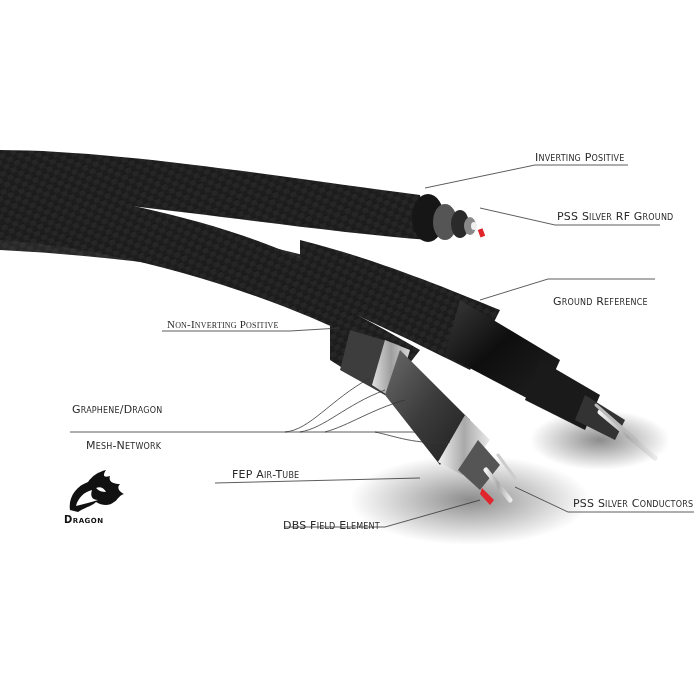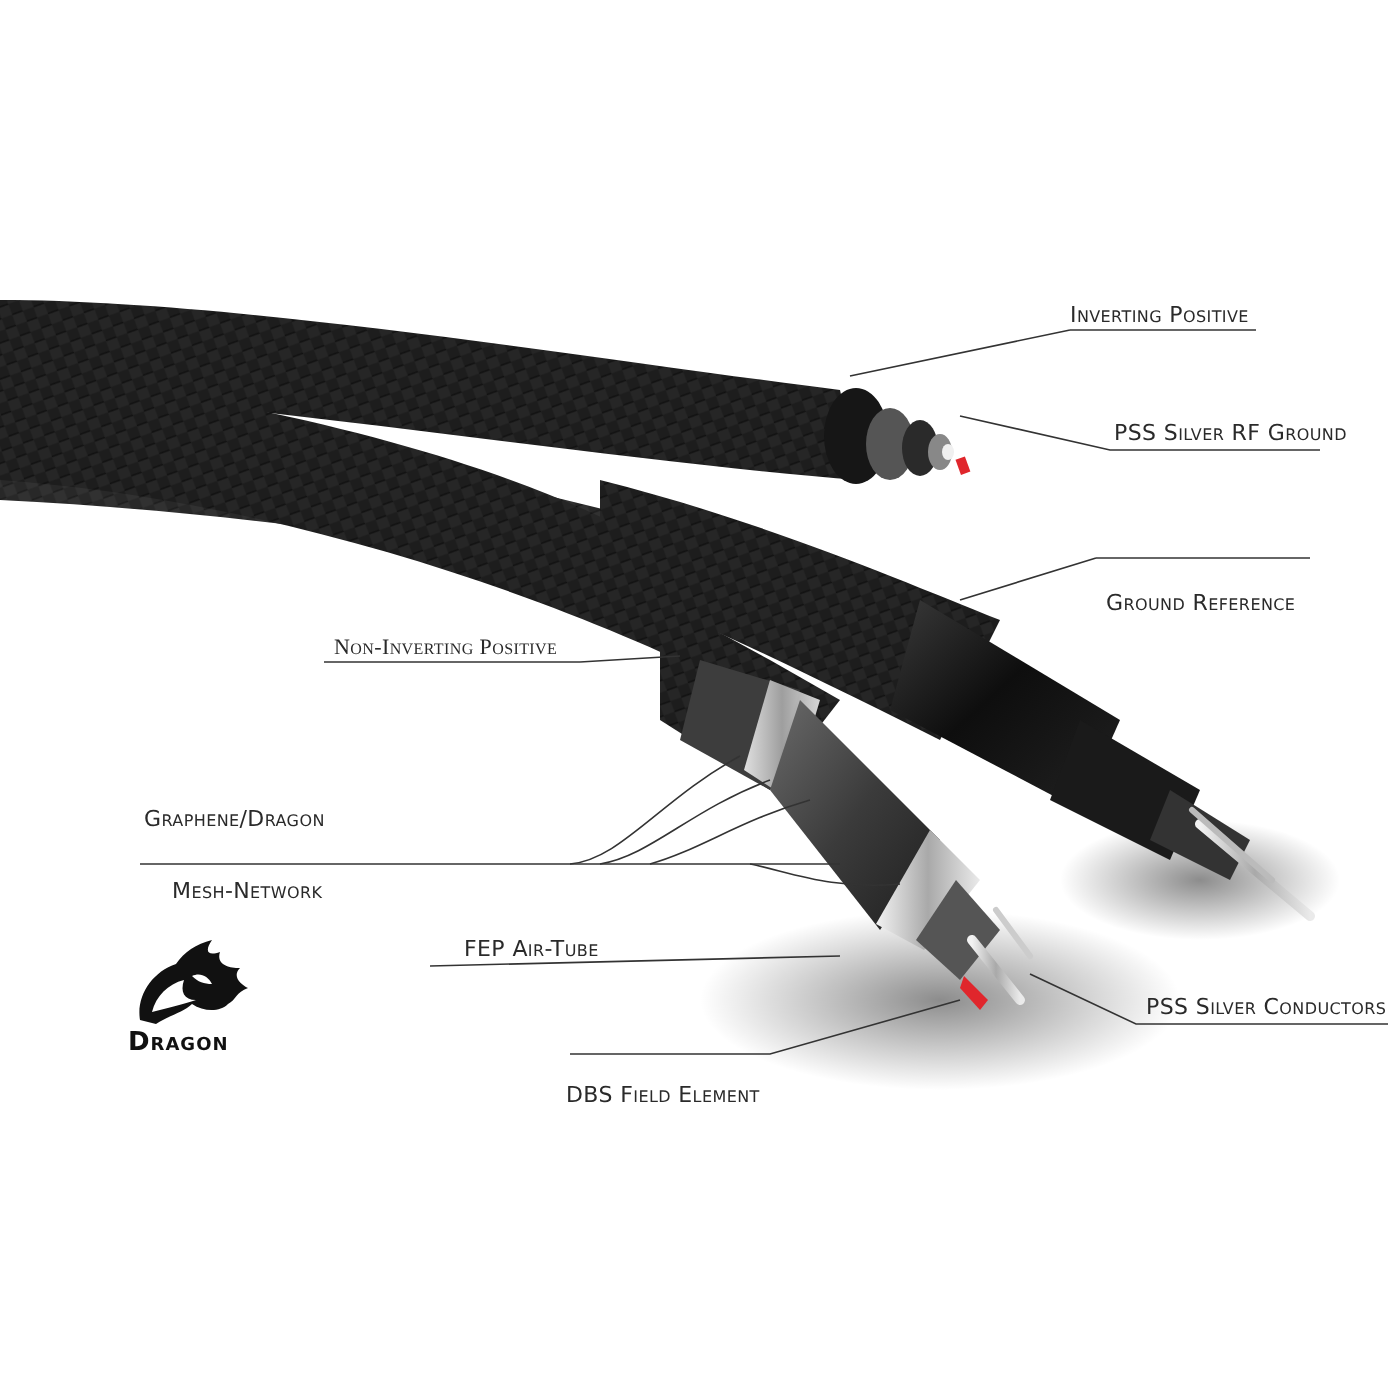--- a/index.html
+++ b/index.html
@@ -7,21 +7,21 @@
     #stage { position:absolute; left:0; top:0; width:700px; height:700px; }
     svg.art { position:absolute; left:0; top:0; }
     .label {
       position:absolute; font-family:"DejaVu Sans", sans-serif;
       font-variant: small-caps; font-size:11px; color:#2a2a2a;
       letter-spacing:0.2px; white-space:nowrap; line-height:12px;
     }
     .logo { position:absolute; left:62px; top:462px; width:70px; height:70px; }
     .logo-text {
       position:absolute; left:64px; top:514px; font-family:"DejaVu Sans", sans-serif;
-      font-weight:bold; font-size:13px; color:#111; letter-spacing:0.5px;
+      font-weight:bold; font-size:10px; color:#111; letter-spacing:0.5px;
       font-variant: small-caps;
     }
   </style>
 </head>
 <body>
 
 <div id="stage">
 
   <svg class="art" width="700" height="700" viewBox="0 0 700 700">
     <defs>
@@ -101,21 +101,21 @@
     </g>
   </svg>
 
   <span class="label" style="left:535px; top:152px;">Inverting Positive</span>
   <span class="label" style="left:557px; top:211px;">PSS Silver RF Ground</span>
   <span class="label" style="left:553px; top:272px;margin-top:24px;">Ground Reference</span>
   <span class="label" style="left:167px; top:318px;font-family:Liberation Serif, serif;">Non-Inverting Positive</span>
   <span class="label" style="left:72px; top:404px;">Graphene/Dragon</span>
   <span class="label" style="left:86px; top:418px;margin-top:22px;">Mesh-Network</span>
   <span class="label" style="left:232px; top:469px;">FEP Air-Tube</span>
-  <span class="label" style="left:283px; top:542px;text-align:center;">DBS Field Element</span>
+  <span class="label" style="left:283px; top:520px;text-align:center;">DBS Field Element</span>
   <span class="label" style="left:573px; top:498px;">PSS Silver Conductors</span>
 
   <svg class="logo" viewBox="0 0 70 70">
     <path d="M8 48 C 6 36, 14 24, 26 20 C 30 14, 36 10, 44 8 C 40 14, 42 16, 48 14 C 46 20, 52 22, 58 22 C 54 26, 58 30, 62 32 C 56 34, 56 38, 52 40 C 48 44, 40 44, 34 40 C 30 44, 22 46, 16 50 Z" fill="#111"></path>
     <path d="M14 44 C 16 36, 22 30, 30 28 C 28 34, 30 38, 36 38 C 30 40, 22 42, 14 44 Z" fill="#fff"></path>
     <path d="M34 26 C 38 24, 42 26, 44 30 C 40 30, 37 29, 34 26 Z" fill="#fff"></path>
   </svg>
   <span class="logo-text">Dragon</span>
 
 </div>

